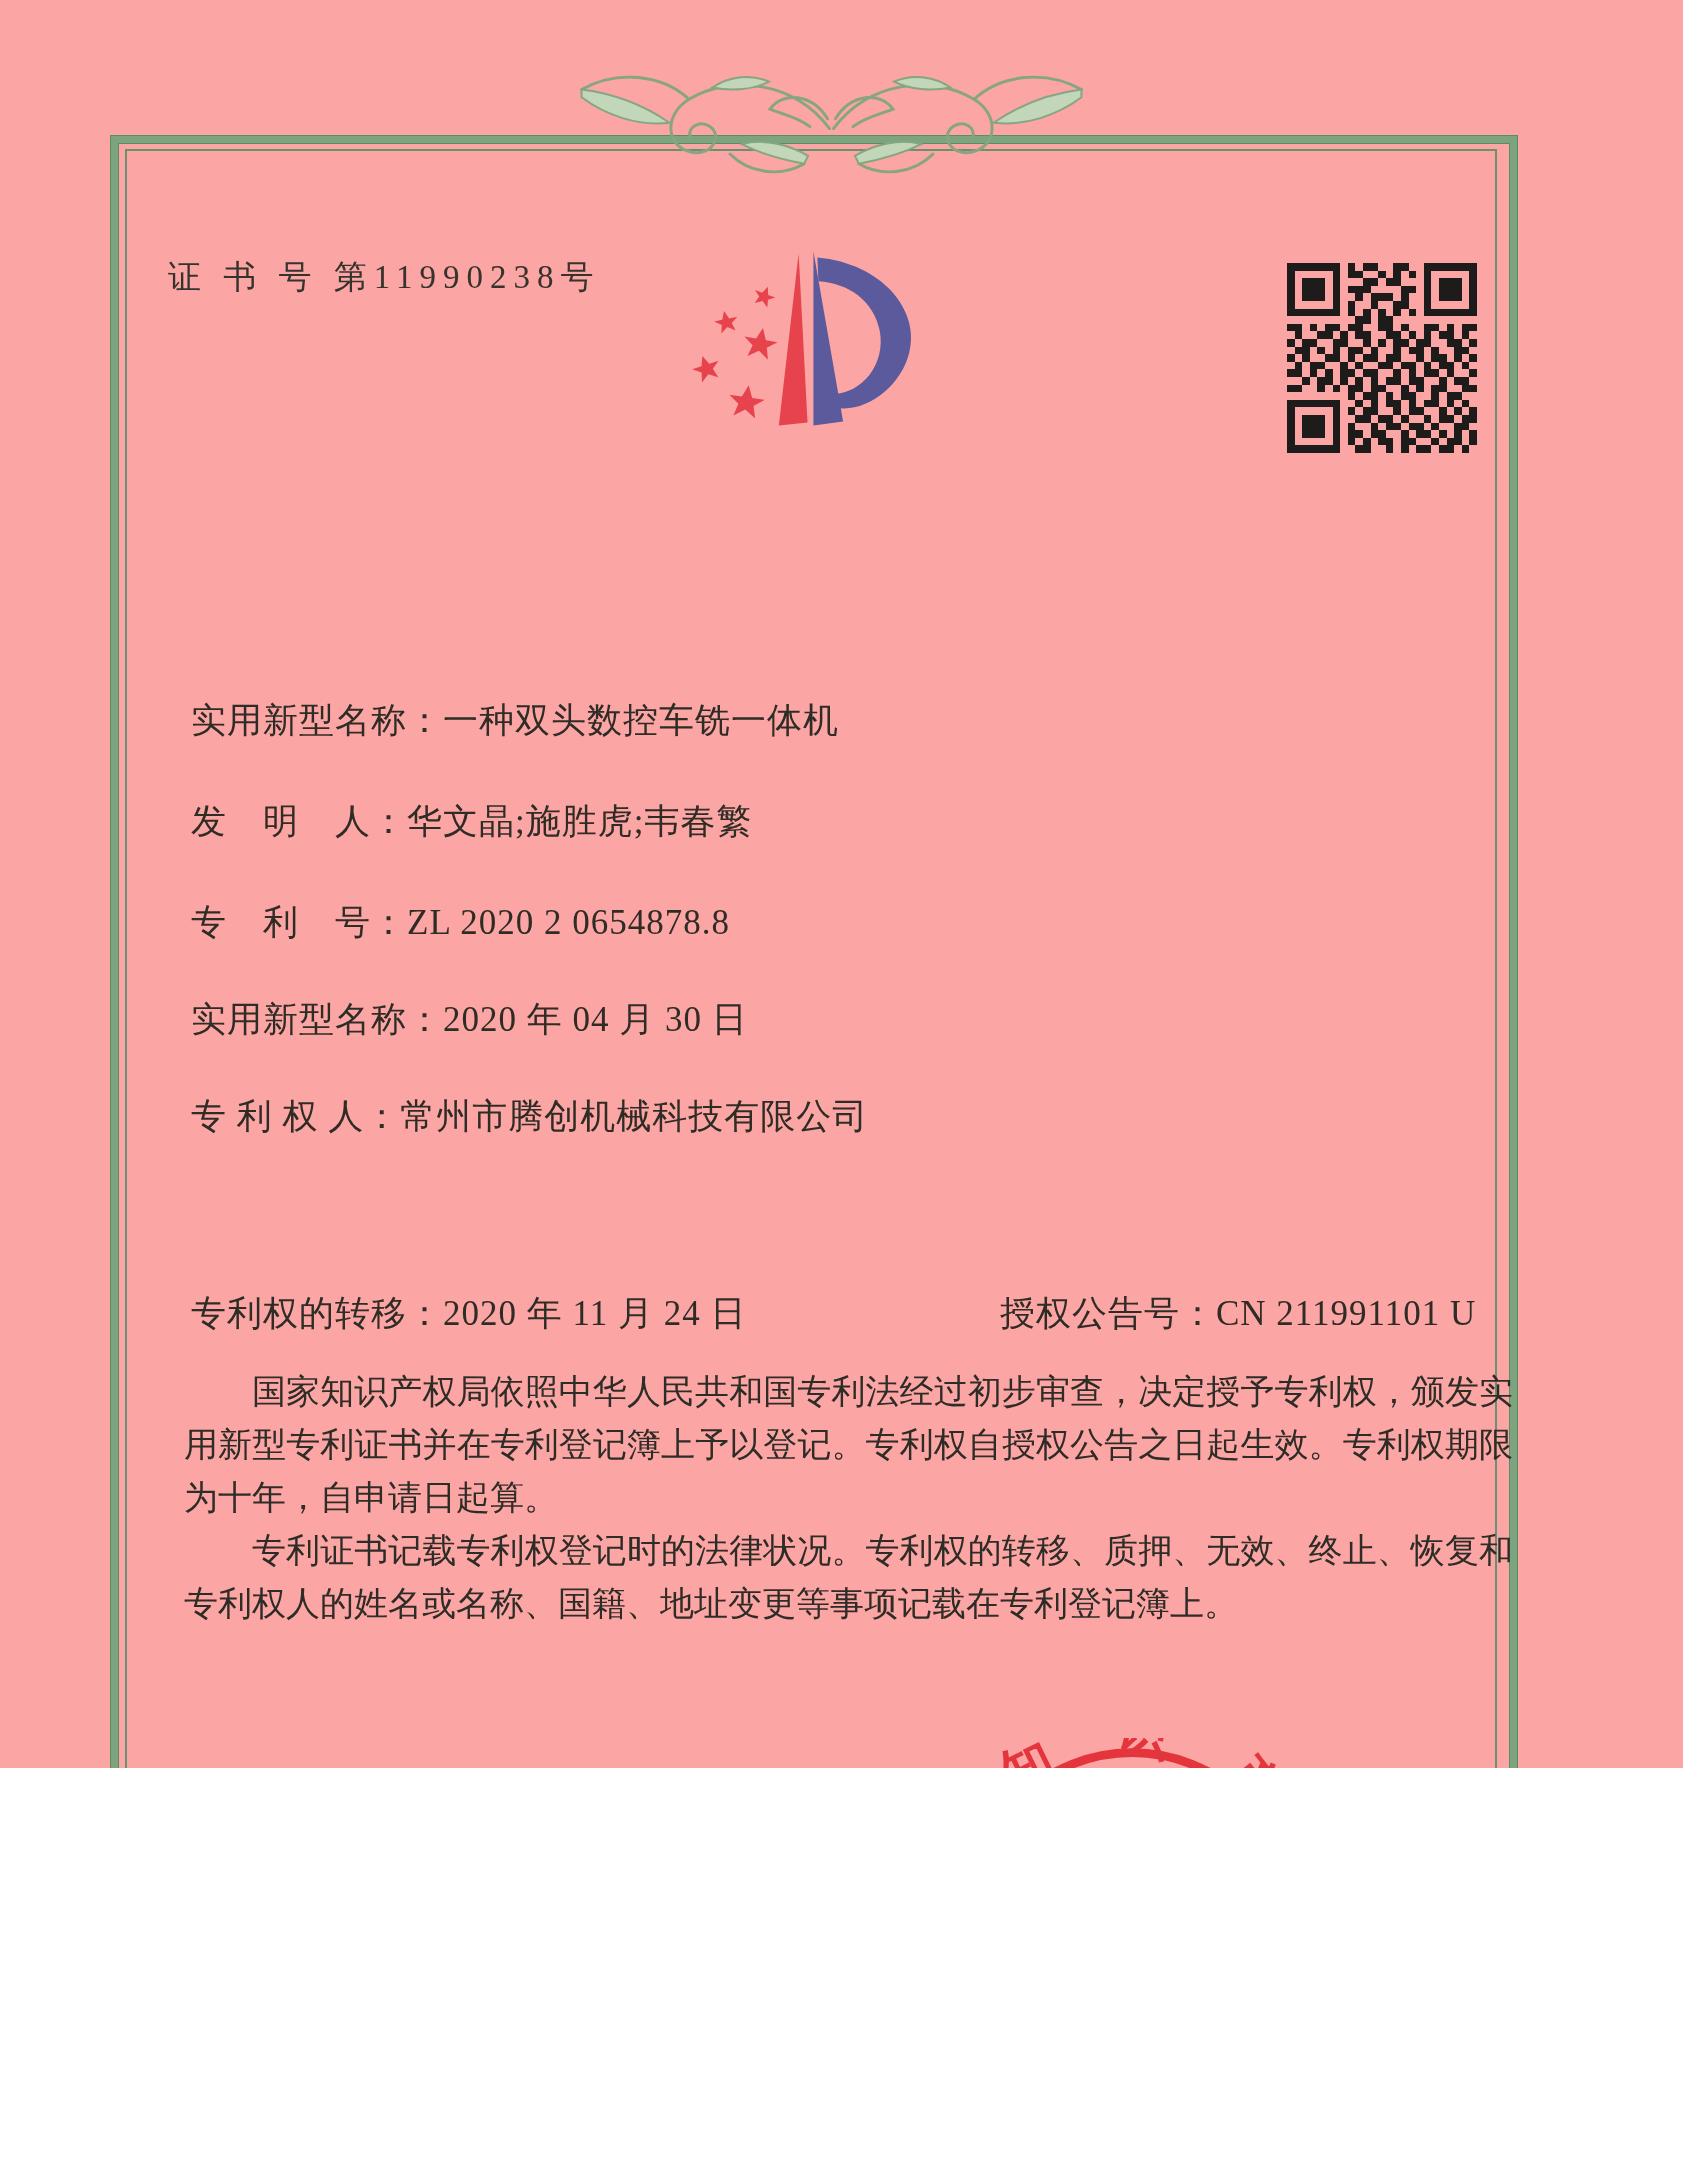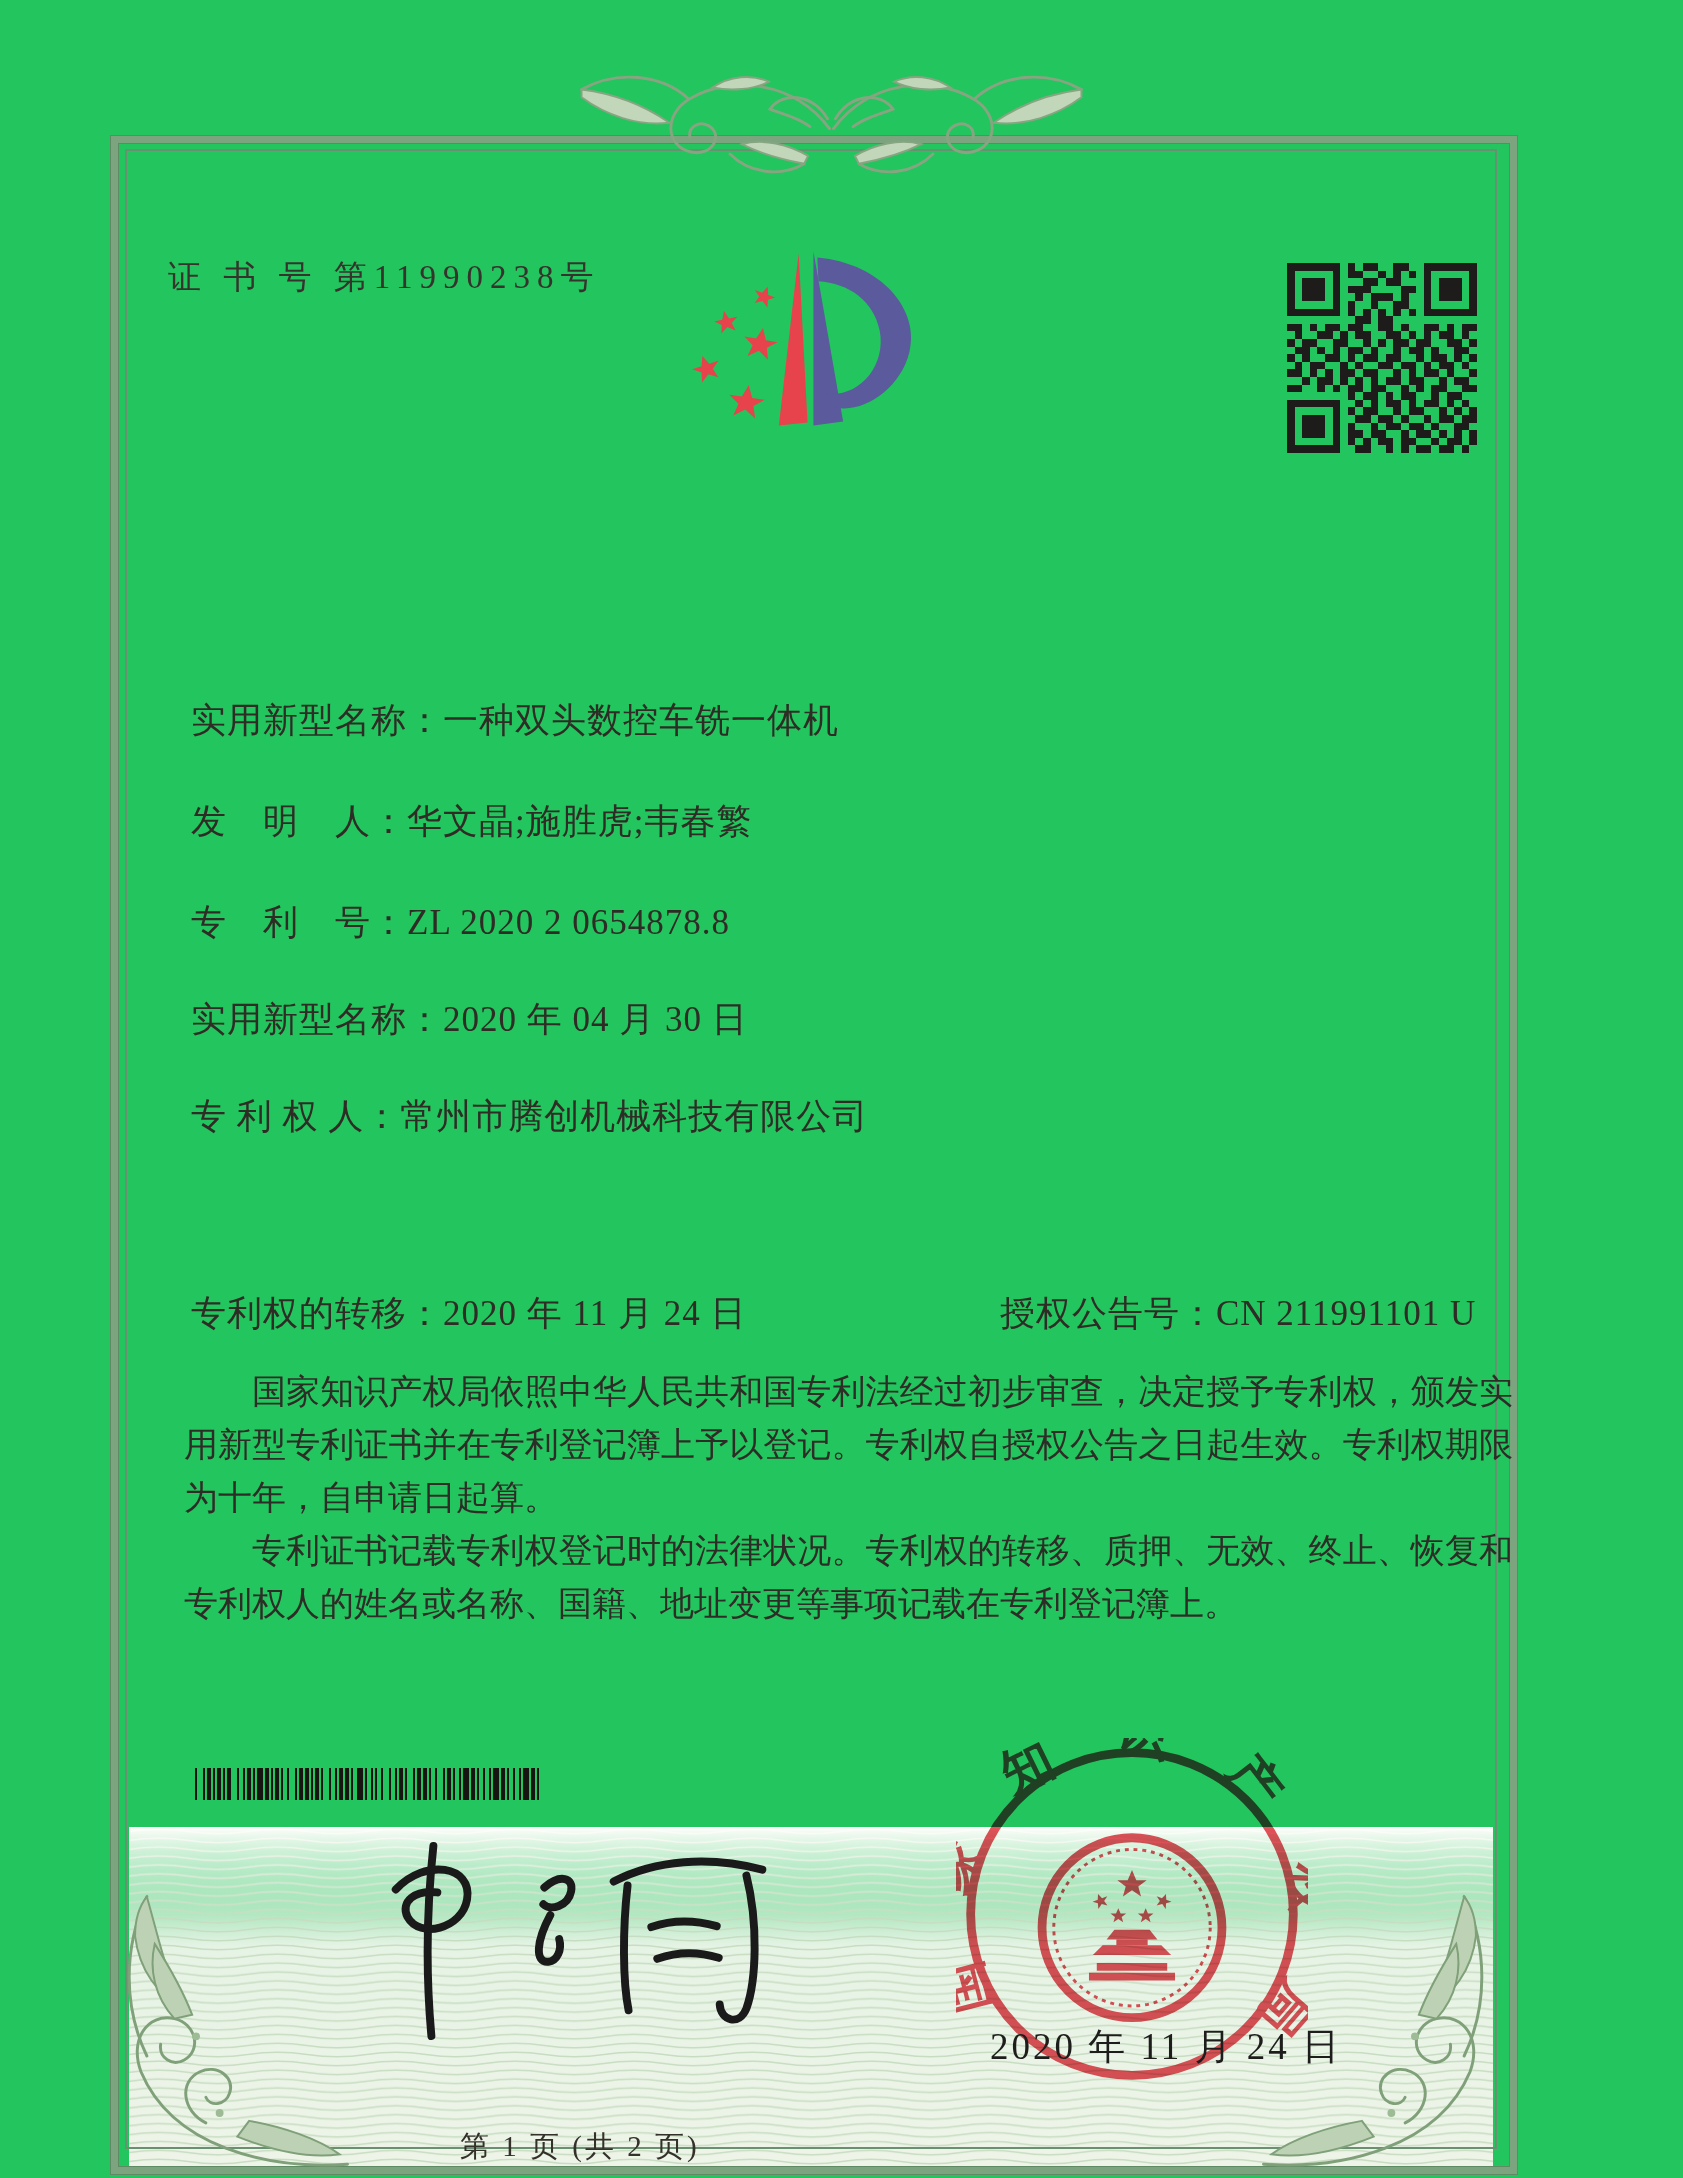--- a/index.html
+++ b/index.html
@@ -1,16 +1,16 @@
 <!DOCTYPE html>
 <html><head>
 <meta charset="utf-8">
 <style>
   html,body{margin:0;padding:0;background:#ffffff;}
-  #page{position:relative;width:1683px;height:2178px;background:#22c55e;overflow:hidden;
+  #page{position:relative;width:1683px;height:1768px;background:#fca5a5;overflow:hidden;
         font-family:"Liberation Serif","DejaVu Serif",serif;color:#2d2b24;}
 
   
   .frame-outer{position:absolute;left:111px;top:136px;width:1392px;height:2024px;
                border:7px solid #7ca57f;box-shadow:inset 0 0 0 1px #5e8b63,0 0 0 1px #5e8b63;}
   .frame-inner{position:absolute;left:125px;top:149px;width:1368px;height:1996px;border:2px solid #699070;}
 
   
   .waves{position:absolute;left:129px;top:1827px;width:1364px;height:341px;
          background:linear-gradient(180deg,rgba(240,246,236,0) 0,rgba(240,246,236,.95) 119px,#eef4e8 100%);}

